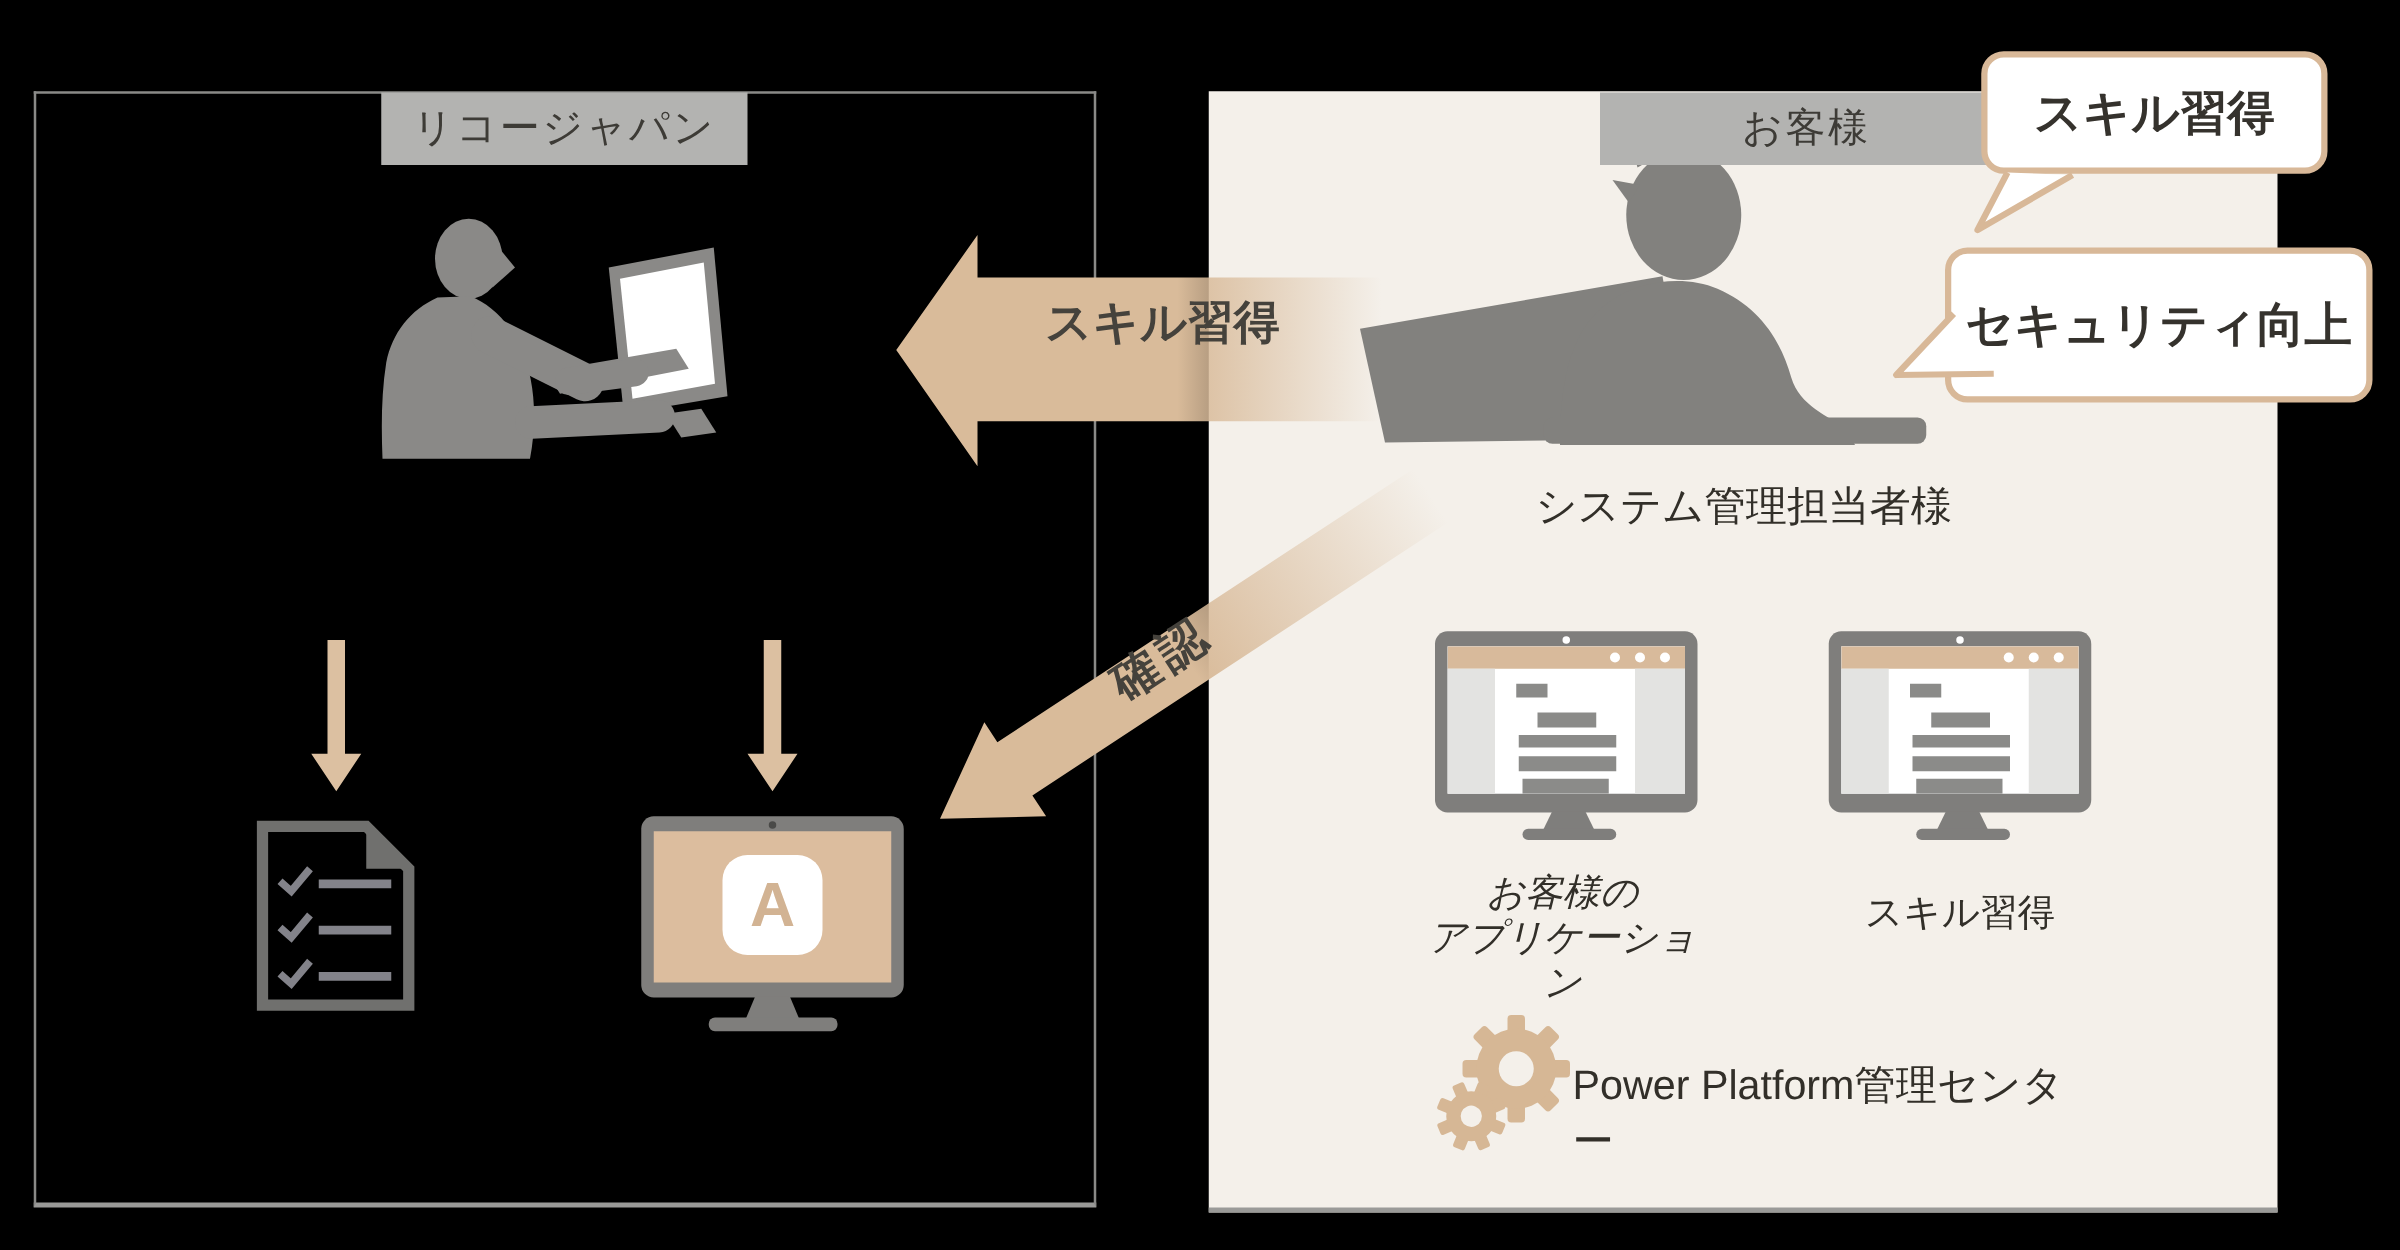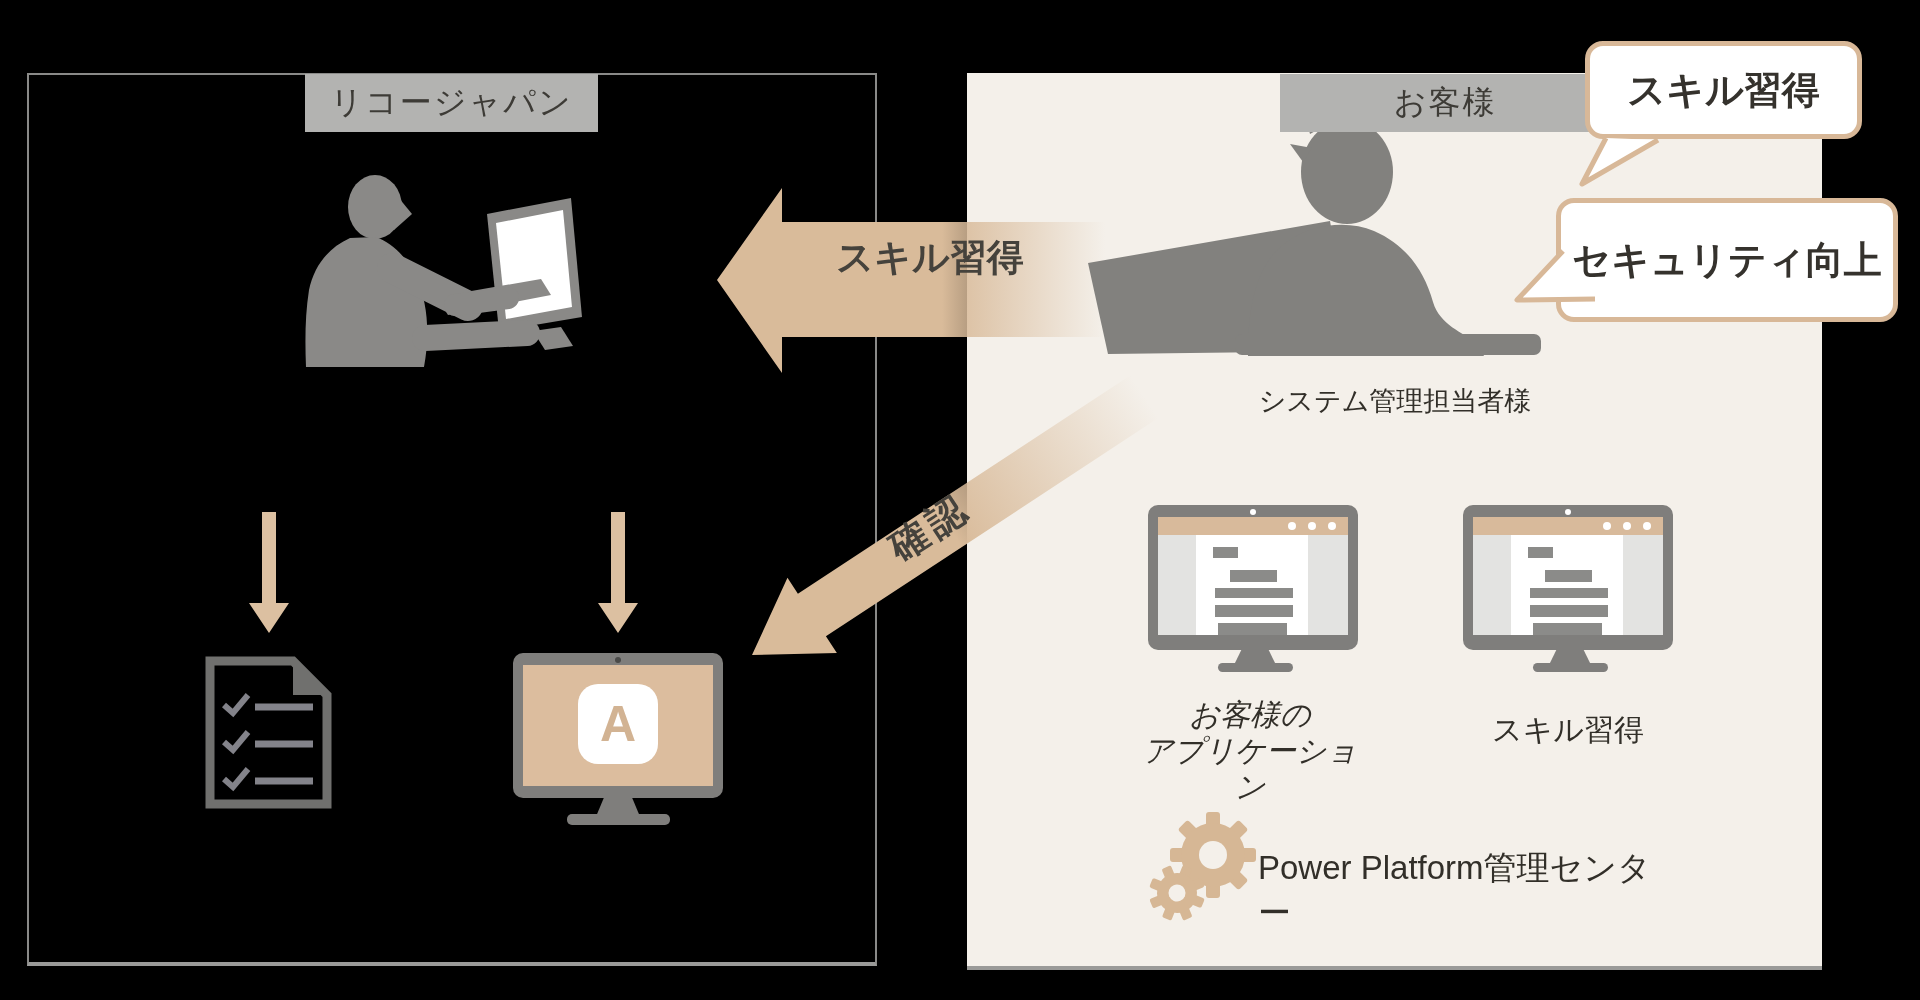--- a/index.html
+++ b/index.html
@@ -15,21 +15,21 @@
                display:flex;align-items:center;justify-content:center;z-index:6;margin-top:32px;}
   #label-left{left:305px;top:42px;width:293px;height:58px;}
   #label-right{left:1280px;top:42px;width:330px;height:58px;}
   
   #art{left:0;top:0;z-index:4;}
   
   #request-text{left:780px;top:237px;width:300px;text-align:center;z-index:5;
                 font-size:37px;font-weight:bold;color:#45423c;line-height:41px;}
   
   .jp-text{color:#322f29;z-index:5;text-align:center;}
-  #sysadmin-label{left:1195px;top:383px;width:400px;font-size:27px;}
+  #sysadmin-label{left:1195px;top:383px;width:400px;font-size:33px;}
   #mon1-label{left:1130px;top:697px;width:240px;font-size:30px;line-height:36px;font-style:italic;}
   #mon2-label{left:1448px;top:710px;width:240px;font-size:30px;}
   #pp-label{left:1258px;top:846px;width:420px;font-size:33px;text-align:left;}
   
   .monitor{z-index:5;}
   .bezel{position:absolute;left:0;top:0;width:210px;height:145px;background:#7f7e7c;border-radius:10px;}
   .cam-dot{position:absolute;left:102px;top:4px;width:6px;height:6px;border-radius:50%;background:#4a4a48;}
   #monitor-a{left:513px;top:653px;width:210px;height:182px;}
   #monitor-a .screen-a{position:absolute;left:10px;top:12px;width:190px;height:121px;background:#dcbd9e;}
   #monitor-a .app-tile{position:absolute;left:65px;top:31px;width:80px;height:80px;background:#fff;border-radius:20px;

